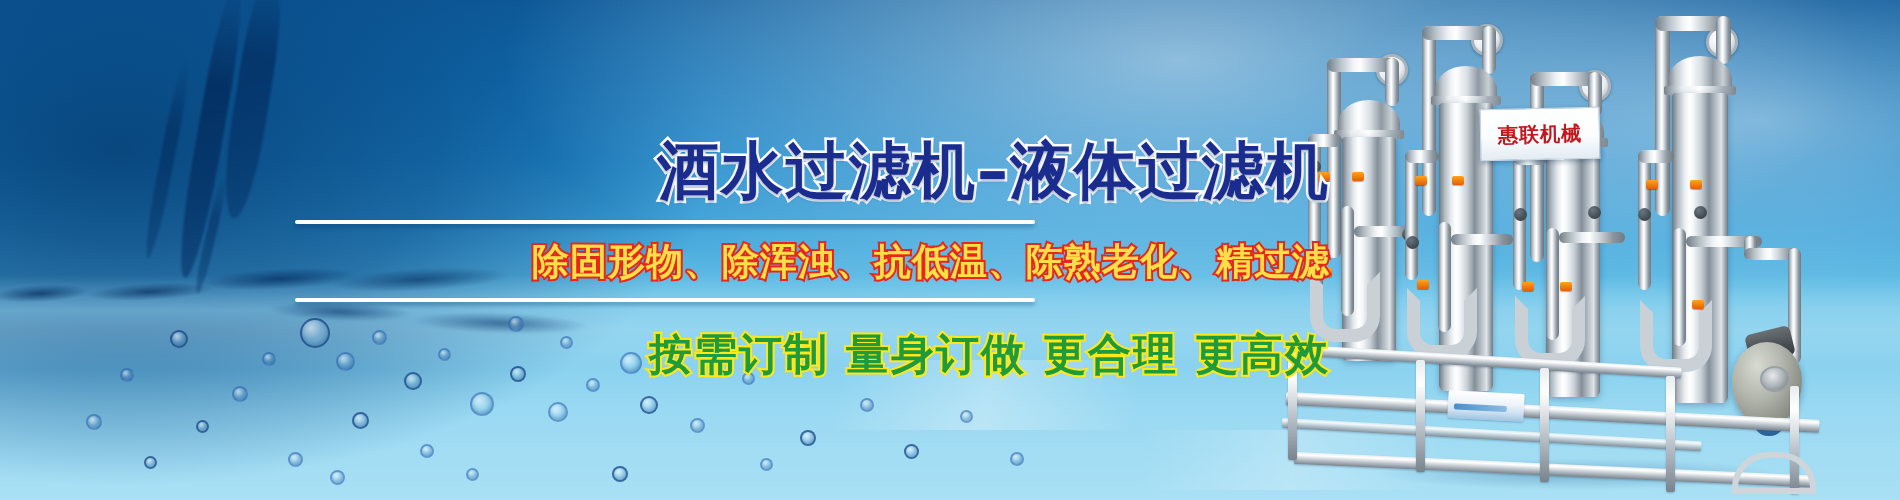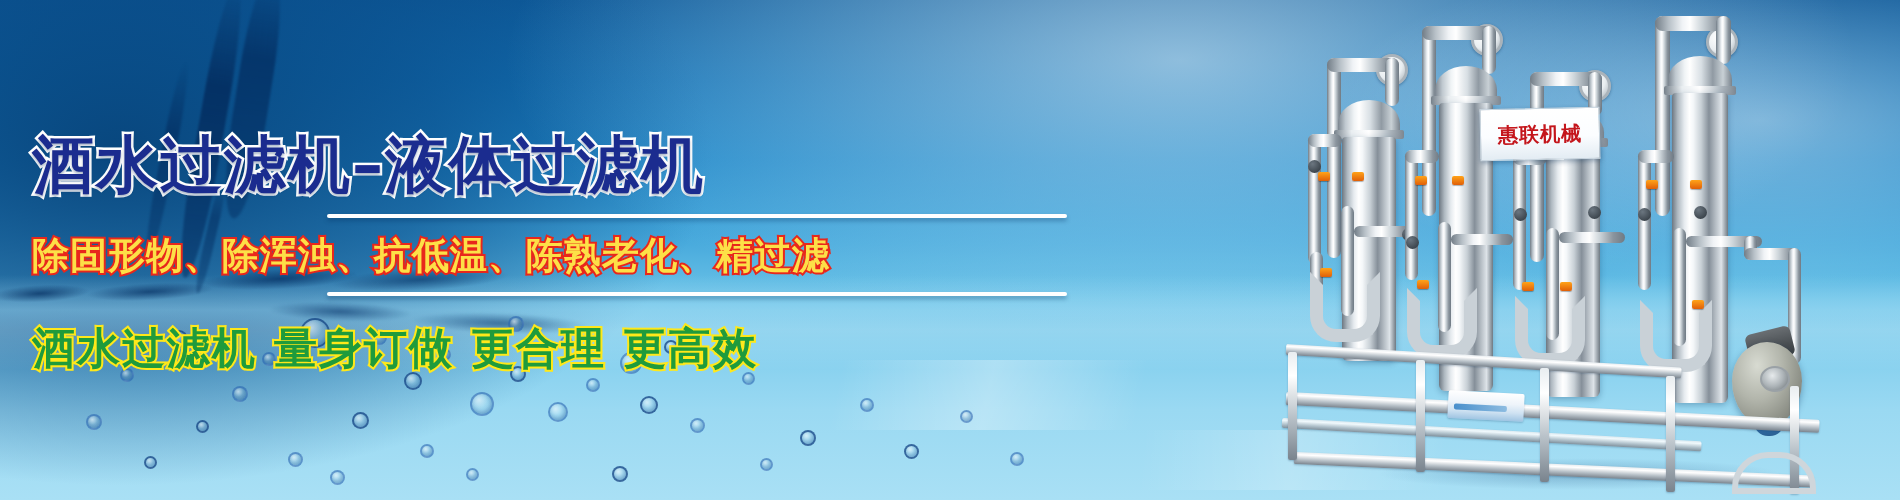--- a/index.html
+++ b/index.html
@@ -96,24 +96,23 @@
   .bubble{
     position:absolute;border-radius:50%;
     border:2px solid rgba(30,90,170,.55);
     background:radial-gradient(circle at 35% 30%, rgba(255,255,255,.55) 0%, rgba(255,255,255,.10) 45%, rgba(120,190,230,.10) 100%);
     box-shadow:inset -1px -2px 4px rgba(10,60,130,.35);
   }
   .bubble.dark{border-color:rgba(16,64,130,.75);}
 
   
   .copy{
-    position:absolute;left:0;top:128px;width:1330px;
-    text-align:left;
+    position:absolute;left:0;top:134px;width:1330px;
+    text-align:right;
     z-index:6;
-    margin-left:32px;
   }
 
   .headline{
     font-family:"DejaVu Sans","Liberation Sans",sans-serif;
     font-weight:bold;
     font-size:62px;
     line-height:74px;
     letter-spacing:2px;
     color:#1b2c8f;
     -webkit-text-stroke:5px #ffffff;
@@ -337,21 +336,21 @@
 
   <div class="copy">
     <h1 class="headline">酒水过滤机–液体过滤机</h1>
 
     <div class="rule top"></div>
 
     <p class="subline">除固形物、除浑浊、抗低温、陈熟老化、精过滤</p>
 
     <div class="rule bottom"></div>
 
-    <p class="tagline">酒水过滤机 量身订做 更合理 更高效</p>
+    <p class="tagline">按需订制 量身订做 更合理 更高效</p>
   </div>
 
   <div class="rig-shadow"></div>
 
   <div class="machine">
 
     <div class="gauge-stem" style="left:117px;top:76px;height:26px;"></div>
     <div class="gauge" style="left:106px;top:54px;"></div>
     <div class="pipe" style="left:57px;top:58px;width:14px;height:200px;"></div>
     <div class="pipe" style="left:57px;top:58px;width:72px;height:14px;"></div>

